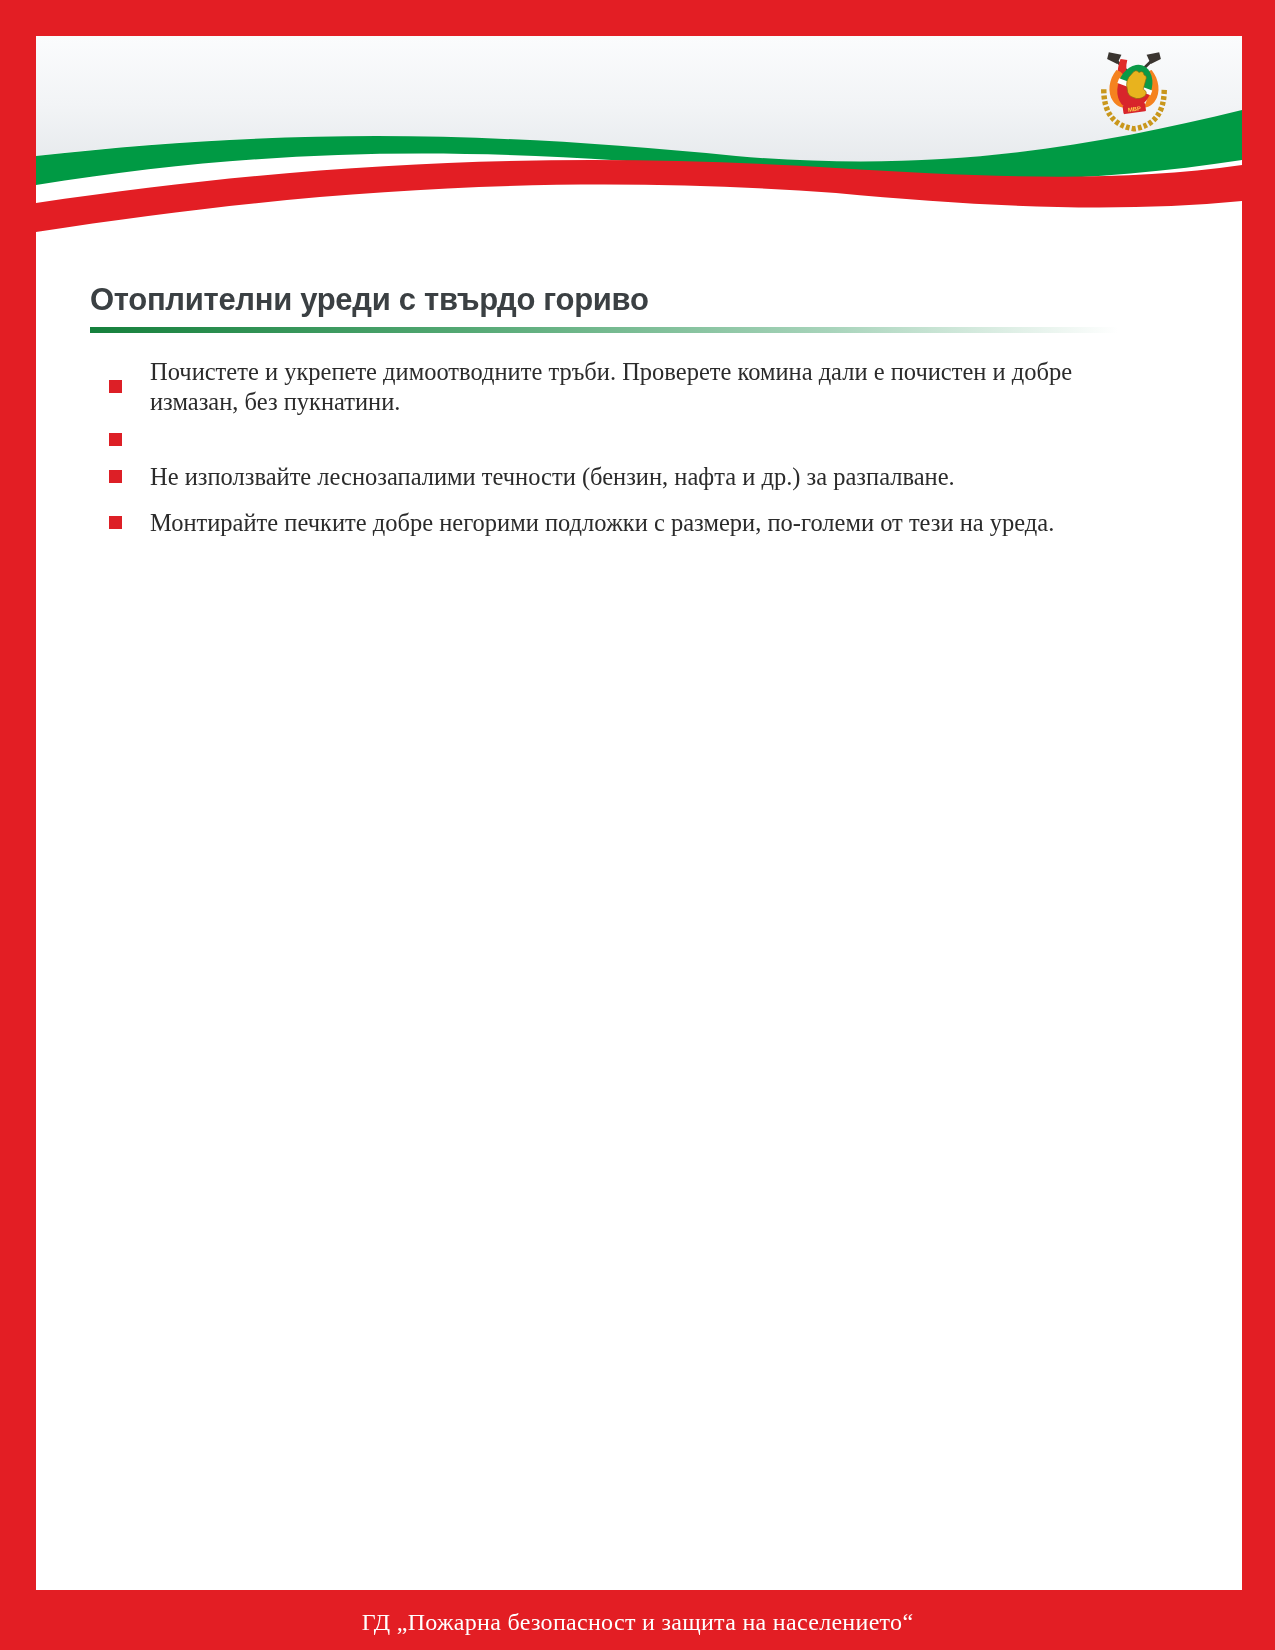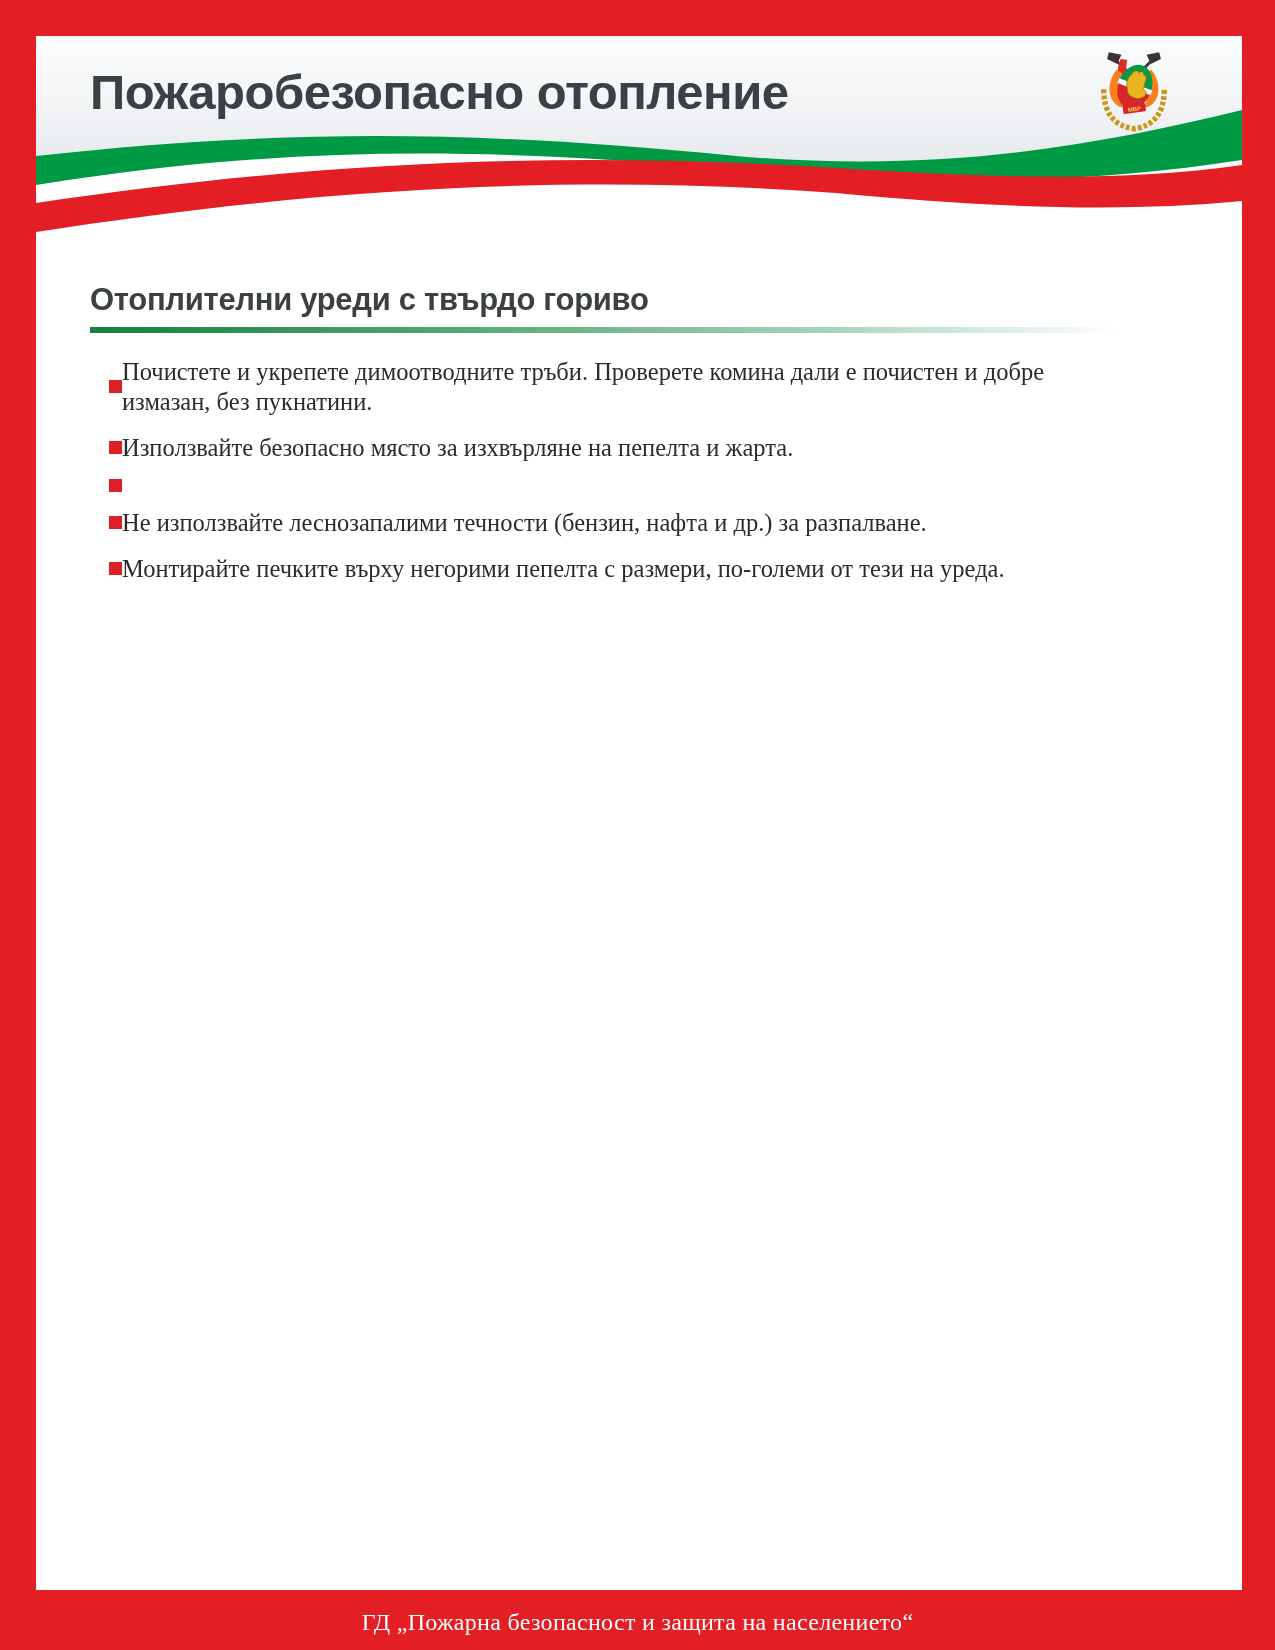--- a/index.html
+++ b/index.html
@@ -68,21 +68,21 @@
     background:linear-gradient(to right, var(--rule-green) 0%, #53a873 35%, #a8d4bb 70%, rgba(255,255,255,0) 97%);
   }
   .bullet-list{
     margin-top:24px;
     list-style:none;
     max-width:1005px;
   }
   .bullet-item{
     display:flex;
     align-items:center;
-    gap:0;
+    gap:28px;
     margin-bottom:16px;
     font-family:"Liberation Serif", serif;
     font-size:24.5px;
     line-height:1.22;
     color:var(--body-text);
   }
   .bullet-square{
     flex:0 0 auto;
     width:13px; height:13px;
     background:var(--bullet-red);
@@ -116,21 +116,20 @@
           <stop offset="0.55" stop-color="#f2f4f6"></stop>
           <stop offset="1" stop-color="#e7eaed"></stop>
         </linearGradient>
       </defs>
       <rect x="0" y="0" width="1206" height="200" fill="#ffffff"></rect>
       <path class="hdr-grad-fill" d="M0,0 H1206 V75 C1050,113 900,136 700,121 C450,96 250,91 0,120 Z"></path>
       <path class="wave-green" d="M0,120 C250,92 450,95 700,120 C900,137 1050,112 1206,74 L1206,124 C1050,148 900,150 700,134 C450,111 250,109 0,149 Z"></path>
       <path class="wave-red" d="M0,167 C300,122 550,116 800,132 C950,141 1080,147 1206,129 L1206,165 C1080,177 950,171 800,157 C550,139 300,149 0,196 Z"></path>
     </svg>
 
-    <h1 class="page-title">Пожаробезопасно отопление</h1>
 
     <svg class="emblem" viewBox="0 0 100 112" aria-hidden="true">
 
       <g stroke="#3a3530" stroke-width="3.4" stroke-linecap="round">
         <line x1="26" y1="11" x2="74" y2="58"></line>
         <line x1="74" y1="11" x2="26" y2="58"></line>
       </g>
 
       <path d="M20,4 L35,7 L30,18 L18,12 Z" fill="#3a3530"></path>
       <path d="M80,4 L65,7 L70,18 L82,12 Z" fill="#3a3530"></path>
@@ -160,32 +159,28 @@
       <h2 class="section-heading">Отоплителни уреди с твърдо гориво</h2>
       <div class="section-rule"></div>
 
       <ul class="bullet-list">
           <li class="bullet-item">
           <span class="bullet-square"></span>
           <span class="bullet-text">Почистете и укрепете димоотводните тръби. Проверете комина дали е почистен и добре измазан, без пукнатини.</span>
         </li>
           <li class="bullet-item">
           <span class="bullet-square"></span>
-          <span class="bullet-text">Използвайте безопасно място за изхвърляне на пепелта и жарта.</span>
-        </li>
-          <li class="bullet-item">
-          <span class="bullet-square"></span>
         </li>
           <li class="bullet-item">
           <span class="bullet-square"></span>
           <span class="bullet-text">Не използвайте леснозапалими течности (бензин, нафта и др.) за разпалване.</span>
         </li>
           <li class="bullet-item">
           <span class="bullet-square"></span>
-          <span class="bullet-text">Монтирайте печките върху негорими пепелта с размери, по-големи от тези на уреда.</span>
+          <span class="bullet-text">Монтирайте печките добре негорими подложки с размери, по-големи от тези на уреда.</span>
         </li>
         </ul>
 
     </div>
   </div>
 
   <div class="footer">
     <span class="footer-text">ГД „Пожарна безопасност и защита на населението“</span>
   </div>
 </div>

